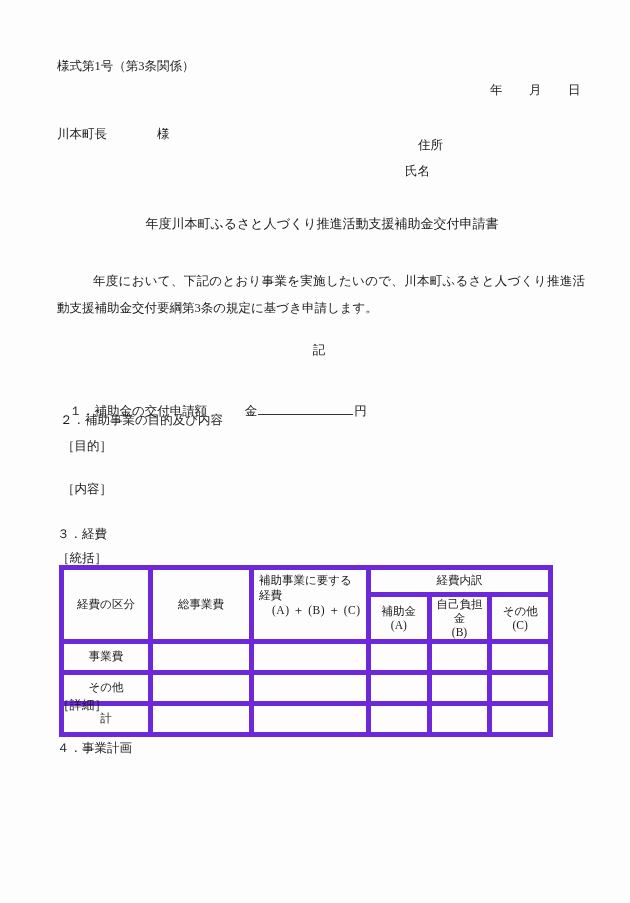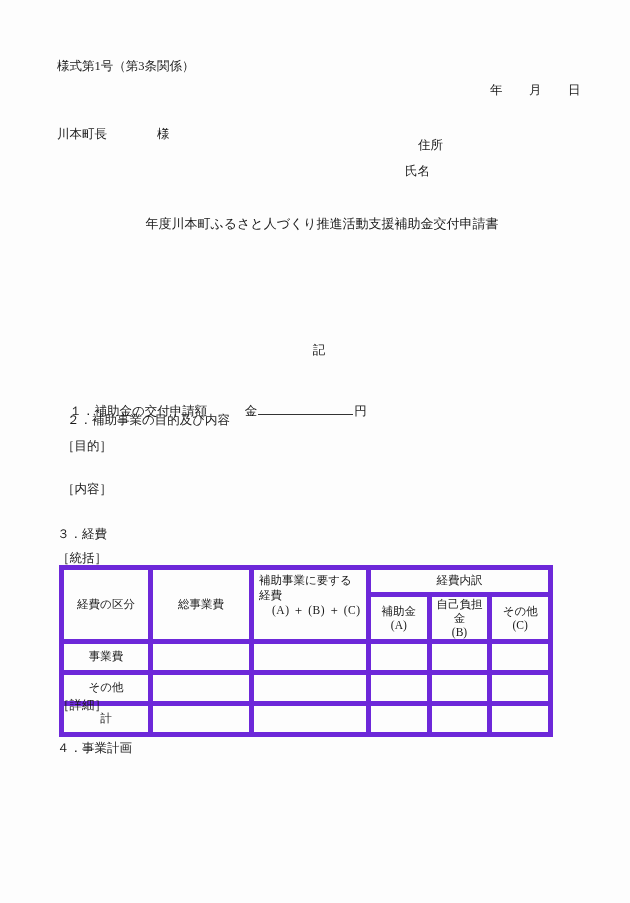--- a/index.html
+++ b/index.html
@@ -52,21 +52,21 @@
   }
 
   .ki {
     left: 0; right: 0; top: 344px;
     text-align: center;
     font-size: 12.5px;
     padding-left: 8px;
   }
 
   .item1  { left: 57px;  top: 389px; }
-  .item2  { left: 67px;  top: 414px; }
+  .item2  { left: 60px;  top: 414px; }
   .purpose{ left: 62px;  top: 440px; text-align: right; }
   .content{ left: 62px;  top: 483px; }
   .item3  { left: 57px;  top: 528px; }
   .summary{ left: 57px;  top: 552px; }
   .detail { left: 57px;  top: 699px; }
   .item4  { left: 57px;  top: 742px; }
   .item5  { left: 57px;  top: 791px; }
 
   .blank-line {
     display: inline-block;
@@ -118,20 +118,21 @@
   <div class="row date-top">年　　月　　日</div>
 
   <div class="row addressee">川本町長　　　　様</div>
 
   <div class="row addr-label">住所</div>
 
   <div class="row name-label">氏名</div>
 
   <div class="row doc-title">年度川本町ふるさと人づくり推進活動支援補助金交付申請書</div>
 
+  <div class="body-para">年度において、下記のとおり事業を実施したいので、川本町ふるさと人づくり推進活動支援補助金交付要綱第3条の規定に基づき申請します。</div>
 
   <div class="row ki">記</div>
 
   <div class="row item1">
     <span>１．補助金の交付申請額</span><span class="gap-wide">　　　</span><span>金</span><span class="blank-line"></span><span>円</span>
   </div>
 
   <div class="row item2">２．補助事業の目的及び内容</div>
 
   <div class="row purpose">［目的］</div>

